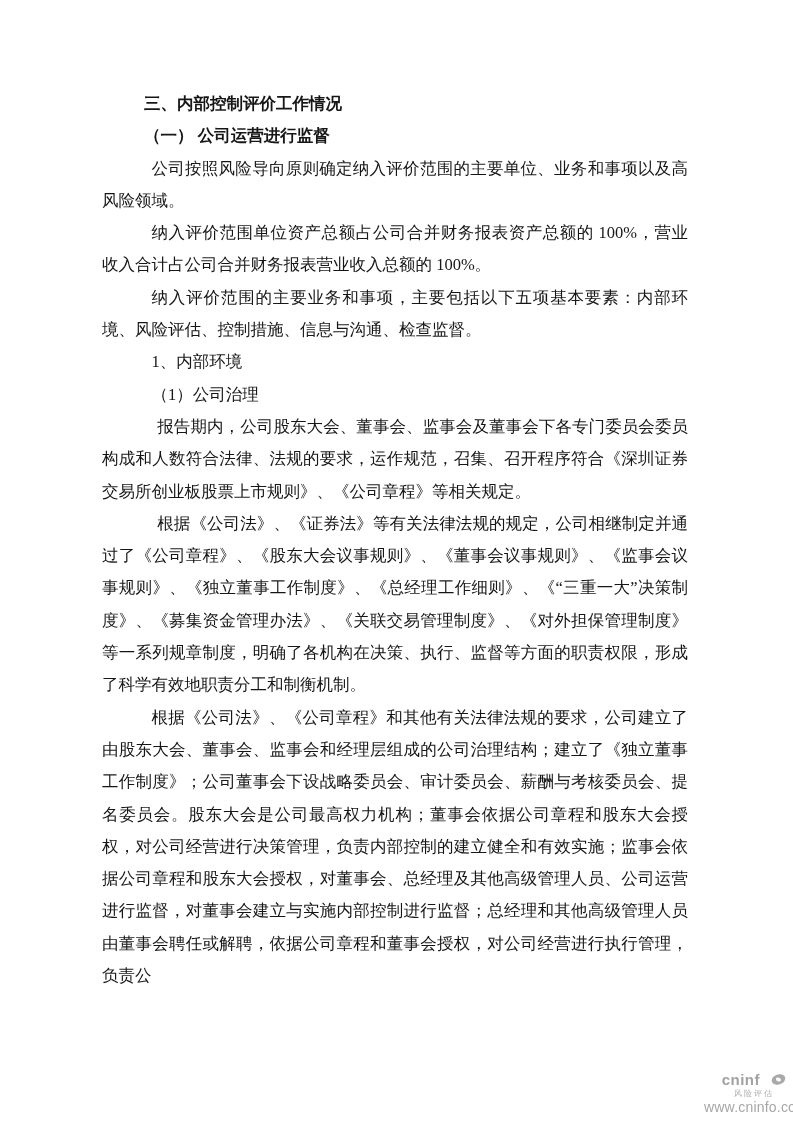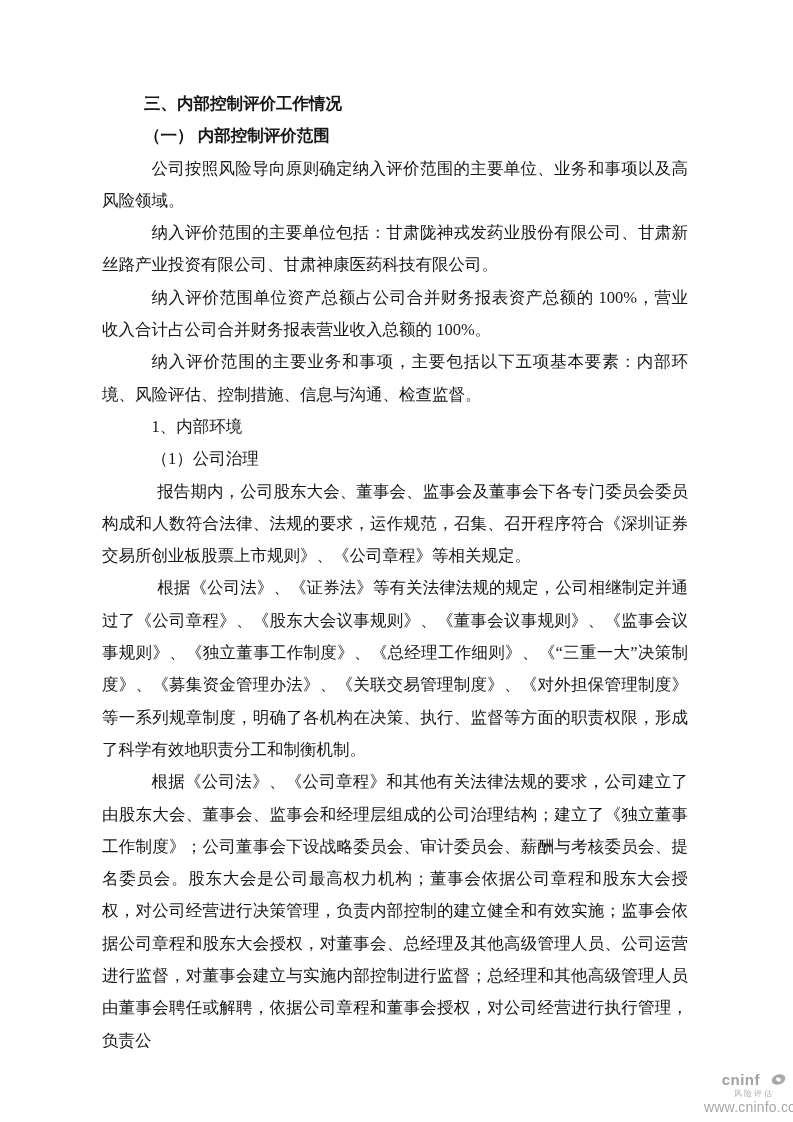--- a/index.html
+++ b/index.html
@@ -81,23 +81,22 @@
     white-space: nowrap;
   }
 </style>
 </head>
 <body>
 
 <div class="page">
 
   <div class="content">
     <p class="h1">三、内部控制评价工作情况</p>
-    <p class="h2">（一） 内部控制评价范围</p>
+    <p class="h2">（一） 公司运营进行监督</p>
     <p>公司按照风险导向原则确定纳入评价范围的主要单位、业务和事项以及高风险领域。</p>
-    <p>纳入评价范围的主要单位包括：甘肃陇神戎发药业股份有限公司、甘肃新丝路产业投资有限公司、甘肃神康医药科技有限公司。</p>
     <p>纳入评价范围单位资产总额占公司合并财务报表资产总额的 100%，营业收入合计占公司合并财务报表营业收入总额的 100%。</p>
     <p>纳入评价范围的主要业务和事项，主要包括以下五项基本要素：内部环境、风险评估、控制措施、信息与沟通、检查监督。</p>
     <p>1、内部环境</p>
     <p>（1）公司治理</p>
     <p class="deep">报告期内，公司股东大会、董事会、监事会及董事会下各专门委员会委员构成和人数符合法律、法规的要求，运作规范，召集、召开程序符合《深圳证券交易所创业板股票上市规则》、《公司章程》等相关规定。</p>
     <p class="deep">根据《公司法》、《证券法》等有关法律法规的规定，公司相继制定并通过了《公司章程》、《股东大会议事规则》、《董事会议事规则》、《监事会议事规则》、《独立董事工作制度》、《总经理工作细则》、《“三重一大”决策制度》、《募集资金管理办法》、《关联交易管理制度》、《对外担保管理制度》等一系列规章制度，明确了各机构在决策、执行、监督等方面的职责权限，形成了科学有效地职责分工和制衡机制。</p>
     <p>根据《公司法》、《公司章程》和其他有关法律法规的要求，公司建立了由股东大会、董事会、监事会和经理层组成的公司治理结构；建立了《独立董事工作制度》；公司董事会下设战略委员会、审计委员会、薪酬与考核委员会、提名委员会。股东大会是公司最高权力机构；董事会依据公司章程和股东大会授权，对公司经营进行决策管理，负责内部控制的建立健全和有效实施；监事会依据公司章程和股东大会授权，对董事会、总经理及其他高级管理人员、公司运营进行监督，对董事会建立与实施内部控制进行监督；总经理和其他高级管理人员由董事会聘任或解聘，依据公司章程和董事会授权，对公司经营进行执行管理，负责公</p>
   </div>
 
   <div class="watermark">

